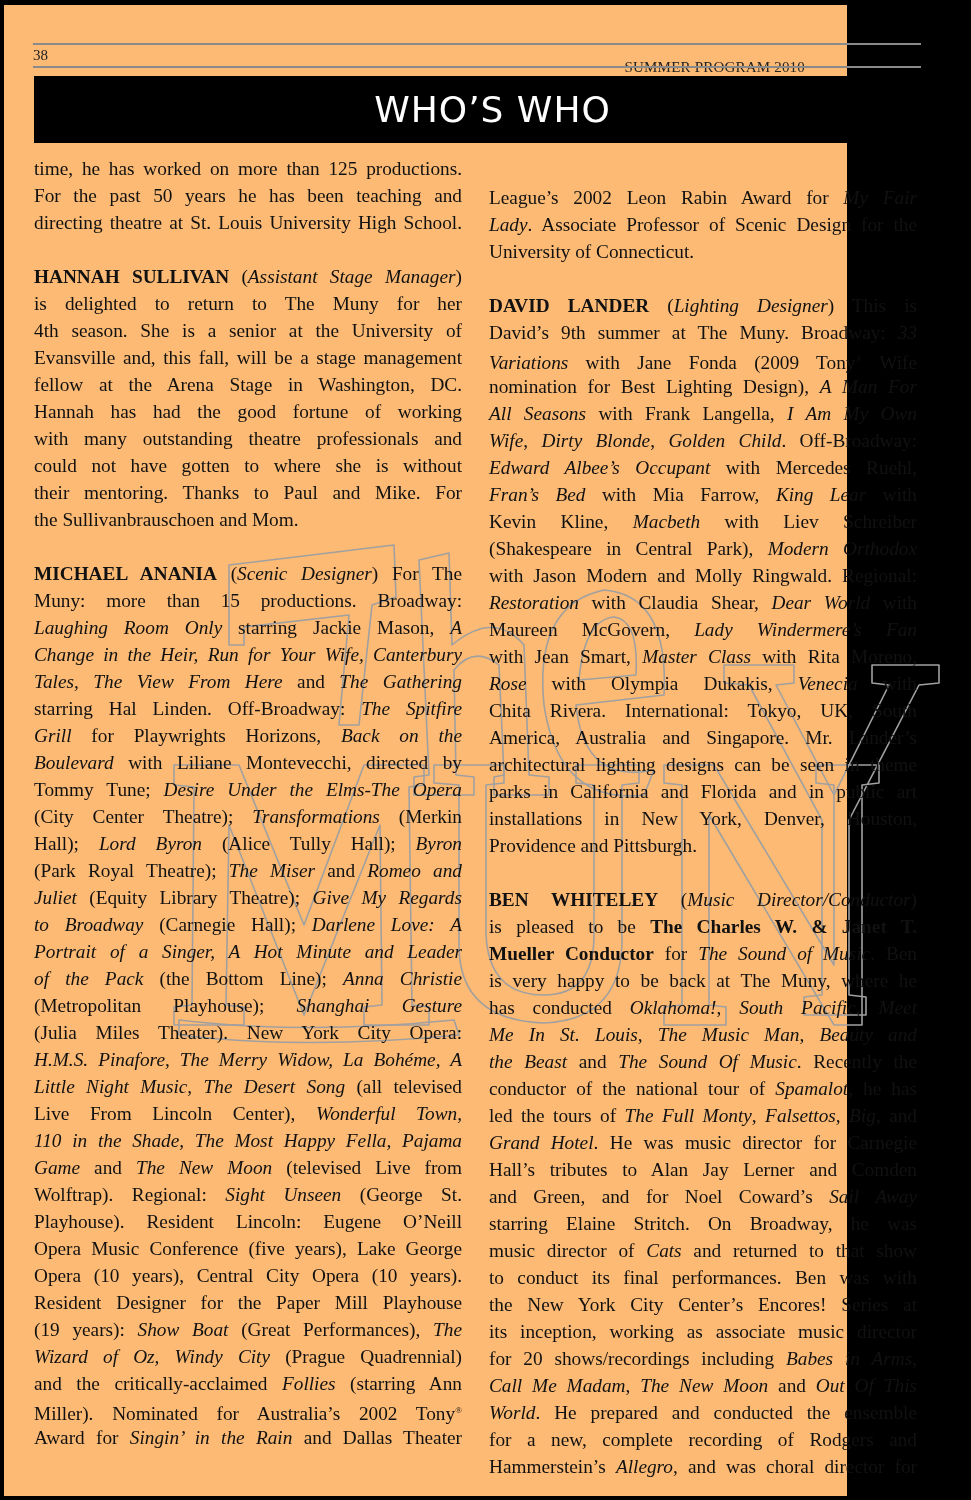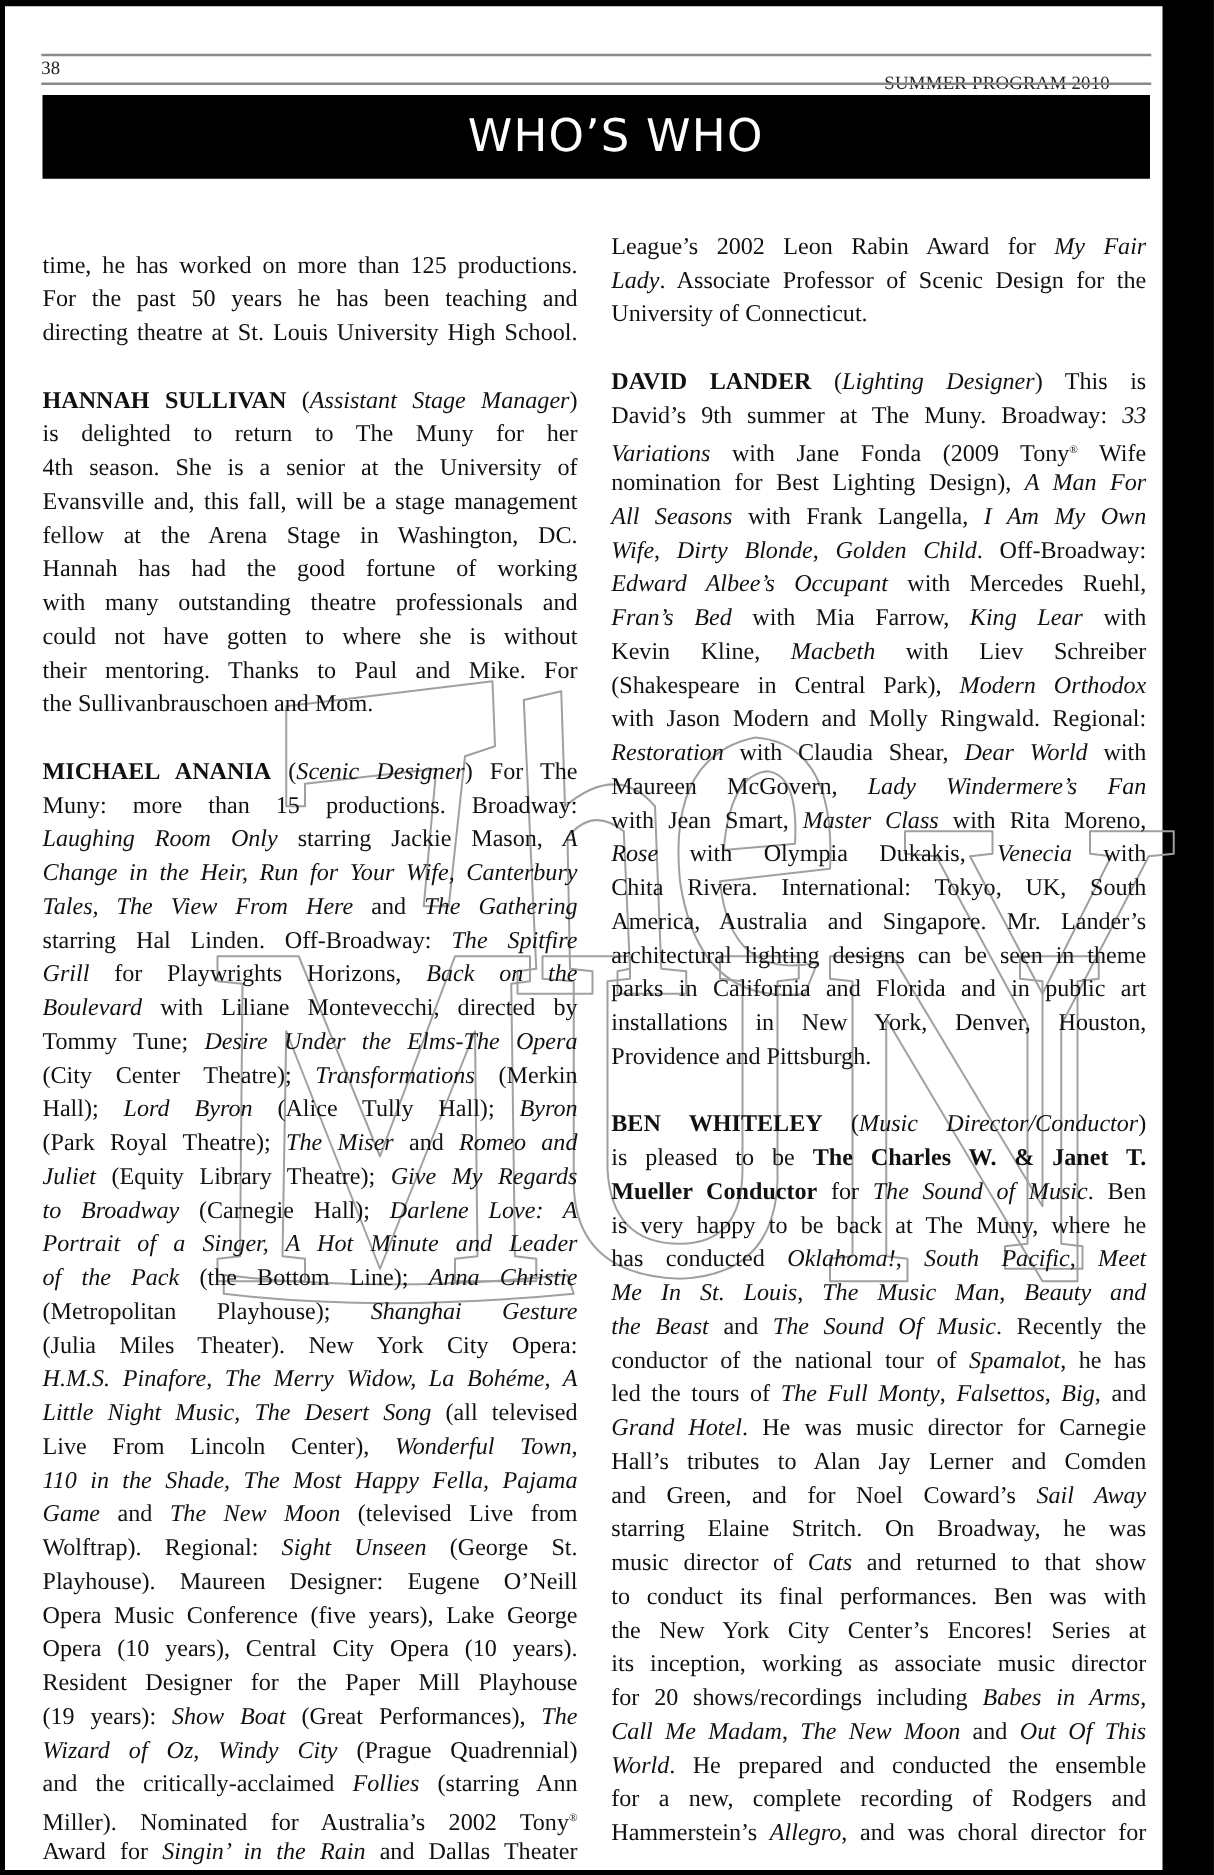--- a/index.html
+++ b/index.html
@@ -1,30 +1,30 @@
 <!DOCTYPE html>
 <html><head>
 <meta charset="utf-8">
 <style>
   html, body { margin: 0; padding: 0; background: #000; }
   body { width: 971px; height: 1500px; position: relative; overflow: hidden; }
   .page {
-    position: absolute; left: 4px; top: 5px; width: 926px; height: 1491px;
-    background: #ffffff;
+    position: absolute; left: 4px; top: 5px; width: 843px; height: 1491px;
+    background: #fdba74;
   }
   .hdr-rule { position: absolute; left: 29px; width: 888px; height: 2px; background: #8a8a8a; }
   .hdr-num { position: absolute; left: 29px; top: 42px; font-family: "Liberation Serif", "DejaVu Serif", serif; font-size: 15px; color: #222; }
   .hdr-prog { position: absolute; right: 42px; top: 54px; font-family: "Liberation Serif", "DejaVu Serif", serif; font-size: 15px; color: #222; letter-spacing: 0.2px; }
   .banner {
     position: absolute; left: 30px; top: 71px; width: 886px; height: 67px; background: #000;
     display: flex; align-items: center; justify-content: center;
   }
   .banner-title { color: #fff; font-family: "DejaVu Sans", "Liberation Sans", sans-serif; font-size: 36px; letter-spacing: 1px; font-weight: normal; margin-left: 31px; }
   .col { position: absolute; top: 150px; width: 428px; font-family: "Liberation Serif", "DejaVu Serif", serif; font-size: 19.3px; color: #111; }
-  .col.left { left: 30px; margin-top: 44px; }
+  .col.left { left: 30px; }
   .col.right { left: 485px; margin-top: 29px; }
   .line {
     height: 27px; line-height: 27px; white-space: nowrap;
     text-align: justify; text-align-last: justify;
   }
   .line.last { text-align-last: left; }
   .gap { height: 27px; }
   .b { font-weight: bold; }
   .i { font-style: italic; }
   .sup { font-size: 9px; vertical-align: 7px; }
@@ -92,21 +92,21 @@
       <div class="line"><span class="i">Portrait of a Singer, A Hot Minute and Leader</span></div>
       <div class="line"><span class="i">of the Pack</span><span> (the Bottom Line); </span><span class="i">Anna Christie</span></div>
       <div class="line"><span>(Metropolitan Playhouse); </span><span class="i">Shanghai Gesture</span></div>
       <div class="line"><span>(Julia Miles Theater). New York City Opera:</span></div>
       <div class="line"><span class="i">H.M.S. Pinafore, The Merry Widow, La Bohéme, A</span></div>
       <div class="line"><span class="i">Little Night Music, The Desert Song</span><span> (all televised</span></div>
       <div class="line"><span>Live From Lincoln Center), </span><span class="i">Wonderful Town,</span></div>
       <div class="line"><span class="i">110 in the Shade, The Most Happy Fella, Pajama</span></div>
       <div class="line"><span class="i">Game</span><span> and </span><span class="i">The New Moon</span><span> (televised Live from</span></div>
       <div class="line"><span>Wolftrap). Regional: </span><span class="i">Sight Unseen</span><span> (George St.</span></div>
-      <div class="line"><span>Playhouse). Maureen Designer: Eugene O’Neill</span></div>
+      <div class="line"><span>Playhouse). Resident Lincoln: Eugene O’Neill</span></div>
       <div class="line"><span>Opera Music Conference (five years), Lake George</span></div>
       <div class="line"><span>Opera (10 years), Central City Opera (10 years).</span></div>
       <div class="line"><span>Resident Designer for the Paper Mill Playhouse</span></div>
       <div class="line"><span>(19 years): </span><span class="i">Show Boat</span><span> (Great Performances), </span><span class="i">The</span></div>
       <div class="line"><span class="i">Wizard of Oz, Windy City</span><span> (Prague Quadrennial)</span></div>
       <div class="line"><span>and the critically-acclaimed </span><span class="i">Follies</span><span> (starring Ann</span></div>
       <div class="line"><span>Miller). Nominated for Australia’s 2002 Tony</span><span class="sup">®</span></div>
       <div class="line"><span>Award for </span><span class="i">Singin’ in the Rain</span><span> and Dallas Theater</span></div>
     </div>
   <div class="col right" id="col-1">

